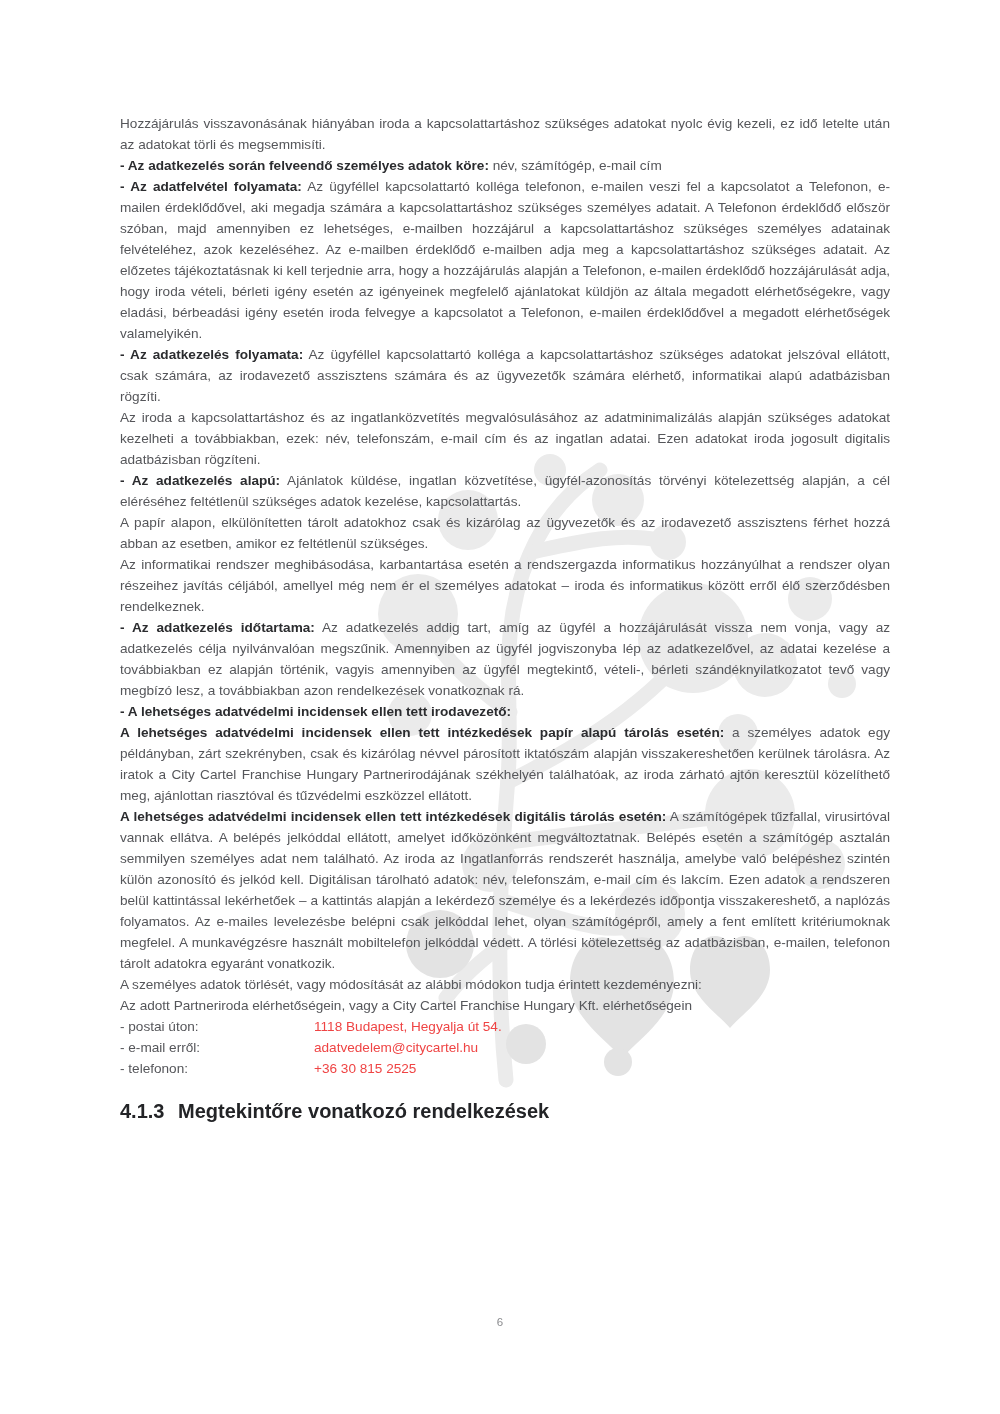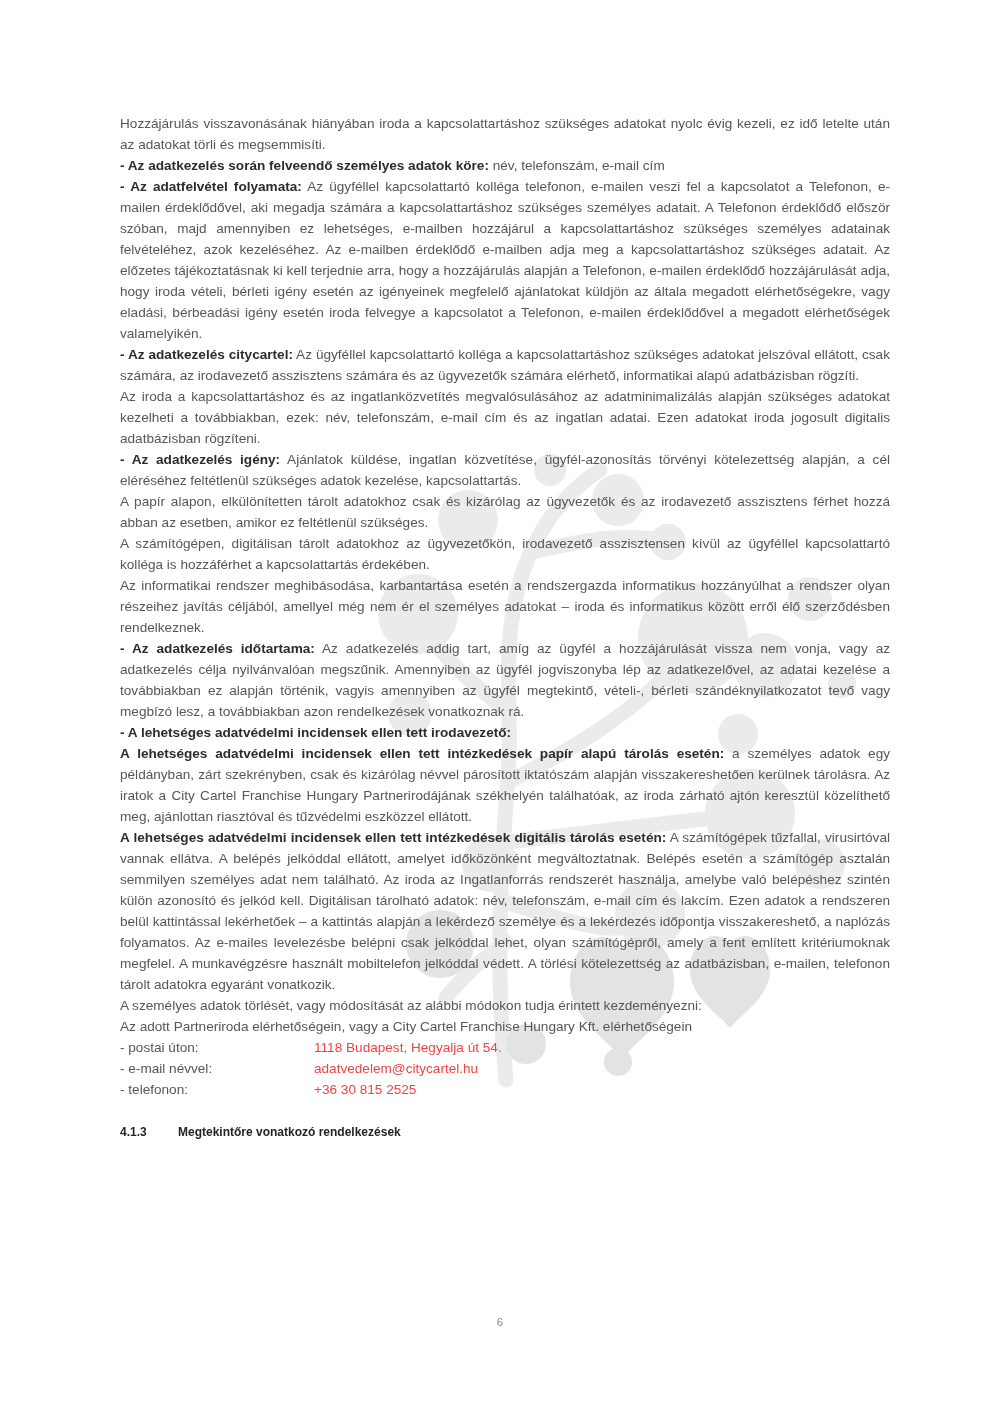--- a/index.html
+++ b/index.html
@@ -20,21 +20,21 @@
   }
   .para{margin:0;}
   .para.justify{text-align:justify;text-justify:inter-word;}
   .seg{color:#55565a;font-weight:400;}
   .seg.bold{color:#2b2c2f;font-weight:700;}
   .contact-row{display:flex;margin:0;gap:47px;}
   .contact-label{width:147px;flex:0 0 147px;color:#55565a;}
   .contact-value{color:#ef4444;}
   .section-heading{
     margin:21px 0 0 0;display:flex;align-items:flex-start;
-    font-weight:700;color:#232427;font-size:12px;line-height:22px;
+    font-weight:700;color:#232427;font-size:20px;line-height:22px;
   }
   .heading-number{flex:0 0 58px;}
   .heading-title{flex:1;}
   .footer{
     position:absolute;left:0;top:1316px;width:1000px;text-align:center;
     font-size:11.5px;color:#8a8b8e;z-index:1;
   }
 </style>
 </head>
 <body>
@@ -72,40 +72,39 @@
       <path d="M252,600 c0,-40 34,-58 52,-34 c18,-24 52,-6 52,34 c0,34 -34,56 -52,76 c-18,-20 -52,-42 -52,-76 z"></path>
       <path d="M372,588 c0,-30 26,-44 40,-26 c14,-18 40,-4 40,26 c0,26 -26,42 -40,58 c-14,-16 -40,-32 -40,-58 z"></path>
       <circle cx="122" cy="562" r="34"></circle>
       <circle cx="208" cy="662" r="20"></circle>
       <circle cx="300" cy="680" r="14"></circle>
     </g>
   </svg>
 
   <div class="content">
       <p class="para justify"><span class="seg">Hozzájárulás visszavonásának hiányában iroda a kapcsolattartáshoz szükséges adatokat nyolc évig kezeli, ez idő letelte után az adatokat törli és megsemmisíti.</span></p>
-      <p class="para justify"><span class="seg bold">- Az adatkezelés során felveendő személyes adatok köre:</span><span class="seg"> név, telefonszám, e-mail cím</span></p>
+      <p class="para justify"><span class="seg bold">- Az adatkezelés során felveendő személyes adatok köre:</span><span class="seg"> név, számítógép, e-mail cím</span></p>
       <p class="para justify"><span class="seg bold">- Az adatfelvétel folyamata:</span><span class="seg"> Az ügyféllel kapcsolattartó kolléga telefonon, e-mailen veszi fel a kapcsolatot a Telefonon, e-mailen érdeklődővel, aki megadja számára a kapcsolattartáshoz szükséges személyes adatait. A Telefonon érdeklődő először szóban, majd amennyiben ez lehetséges, e-mailben hozzájárul a kapcsolattartáshoz szükséges személyes adatainak felvételéhez, azok kezeléséhez. Az e-mailben érdeklődő e-mailben adja meg a kapcsolattartáshoz szükséges adatait. Az előzetes tájékoztatásnak ki kell terjednie arra, hogy a hozzájárulás alapján a Telefonon, e-mailen érdeklődő hozzájárulását adja, hogy iroda vételi, bérleti igény esetén az igényeinek megfelelő ajánlatokat küldjön az általa megadott elérhetőségekre, vagy eladási, bérbeadási igény esetén iroda felvegye a kapcsolatot a Telefonon, e-mailen érdeklődővel a megadott elérhetőségek valamelyikén.</span></p>
-      <p class="para justify"><span class="seg bold">- Az adatkezelés citycartel:</span><span class="seg"> Az ügyféllel kapcsolattartó kolléga a kapcsolattartáshoz szükséges adatokat jelszóval ellátott, csak számára, az irodavezető asszisztens számára és az ügyvezetők számára elérhető, informatikai alapú adatbázisban rögzíti.</span></p>
+      <p class="para justify"><span class="seg bold">- Az adatkezelés folyamata:</span><span class="seg"> Az ügyféllel kapcsolattartó kolléga a kapcsolattartáshoz szükséges adatokat jelszóval ellátott, csak számára, az irodavezető asszisztens számára és az ügyvezetők számára elérhető, informatikai alapú adatbázisban rögzíti.</span></p>
       <p class="para justify"><span class="seg">Az iroda a kapcsolattartáshoz és az ingatlanközvetítés megvalósulásához az adatminimalizálás alapján szükséges adatokat kezelheti a továbbiakban, ezek: név, telefonszám, e-mail cím és az ingatlan adatai. Ezen adatokat iroda jogosult digitalis adatbázisban rögzíteni.</span></p>
-      <p class="para justify"><span class="seg bold">- Az adatkezelés igény:</span><span class="seg"> Ajánlatok küldése, ingatlan közvetítése, ügyfél-azonosítás törvényi kötelezettség alapján, a cél eléréséhez feltétlenül szükséges adatok kezelése, kapcsolattartás.</span></p>
+      <p class="para justify"><span class="seg bold">- Az adatkezelés alapú:</span><span class="seg"> Ajánlatok küldése, ingatlan közvetítése, ügyfél-azonosítás törvényi kötelezettség alapján, a cél eléréséhez feltétlenül szükséges adatok kezelése, kapcsolattartás.</span></p>
       <p class="para justify"><span class="seg">A papír alapon, elkülönítetten tárolt adatokhoz csak és kizárólag az ügyvezetők és az irodavezető asszisztens férhet hozzá abban az esetben, amikor ez feltétlenül szükséges.</span></p>
-      <p class="para justify"><span class="seg">A számítógépen, digitálisan tárolt adatokhoz az ügyvezetőkön, irodavezető asszisztensen kívül az ügyféllel kapcsolattartó kolléga is hozzáférhet a kapcsolattartás érdekében.</span></p>
       <p class="para justify"><span class="seg">Az informatikai rendszer meghibásodása, karbantartása esetén a rendszergazda informatikus hozzányúlhat a rendszer olyan részeihez javítás céljából, amellyel még nem ér el személyes adatokat – iroda és informatikus között erről élő szerződésben rendelkeznek.</span></p>
       <p class="para justify"><span class="seg bold">- Az adatkezelés időtartama:</span><span class="seg"> Az adatkezelés addig tart, amíg az ügyfél a hozzájárulását vissza nem vonja, vagy az adatkezelés célja nyilvánvalóan megszűnik. Amennyiben az ügyfél jogviszonyba lép az adatkezelővel, az adatai kezelése a továbbiakban ez alapján történik, vagyis amennyiben az ügyfél megtekintő, vételi-, bérleti szándéknyilatkozatot tevő vagy megbízó lesz, a továbbiakban azon rendelkezések vonatkoznak rá.</span></p>
       <p class="para"><span class="seg bold">- A lehetséges adatvédelmi incidensek ellen tett irodavezető:</span></p>
       <p class="para justify"><span class="seg bold">A lehetséges adatvédelmi incidensek ellen tett intézkedések papír alapú tárolás esetén:</span><span class="seg"> a személyes adatok egy példányban, zárt szekrényben, csak és kizárólag névvel párosított iktatószám alapján visszakereshetően kerülnek tárolásra. Az iratok a City Cartel Franchise Hungary Partnerirodájának székhelyén találhatóak, az iroda zárható ajtón keresztül közelíthető meg, ajánlottan riasztóval és tűzvédelmi eszközzel ellátott.</span></p>
       <p class="para justify"><span class="seg bold">A lehetséges adatvédelmi incidensek ellen tett intézkedések digitális tárolás esetén:</span><span class="seg"> A számítógépek tűzfallal, virusirtóval vannak ellátva. A belépés jelkóddal ellátott, amelyet időközönként megváltoztatnak. Belépés esetén a számítógép asztalán semmilyen személyes adat nem található. Az iroda az Ingatlanforrás rendszerét használja, amelybe való belépéshez szintén külön azonosító és jelkód kell. Digitálisan tárolható adatok: név, telefonszám, e-mail cím és lakcím. Ezen adatok a rendszeren belül kattintással lekérhetőek – a kattintás alapján a lekérdező személye és a lekérdezés időpontja visszakereshető, a naplózás folyamatos. Az e-mailes levelezésbe belépni csak jelkóddal lehet, olyan számítógépről, amely a fent említett kritériumoknak megfelel. A munkavégzésre használt mobiltelefon jelkóddal védett. A törlési kötelezettség az adatbázisban, e-mailen, telefonon tárolt adatokra egyaránt vonatkozik.</span></p>
       <p class="para"><span class="seg">A személyes adatok törlését, vagy módosítását az alábbi módokon tudja érintett kezdeményezni:</span></p>
       <p class="para"><span class="seg">Az adott Partneriroda elérhetőségein, vagy a City Cartel Franchise Hungary Kft. elérhetőségein</span></p>
       <div class="contact-row">
         <span class="contact-label">- postai úton:</span>
         <span class="contact-value">1118 Budapest, Hegyalja út 54.</span>
       </div>
       <div class="contact-row">
-        <span class="contact-label">- e-mail névvel:</span>
+        <span class="contact-label">- e-mail erről:</span>
         <span class="contact-value">adatvedelem@citycartel.hu</span>
       </div>
       <div class="contact-row">
         <span class="contact-label">- telefonon:</span>
         <span class="contact-value">+36 30 815 2525</span>
       </div>
       <div class="section-heading">
         <span class="heading-number">4.1.3</span>
         <span class="heading-title">Megtekintőre vonatkozó rendelkezések</span>
       </div>

